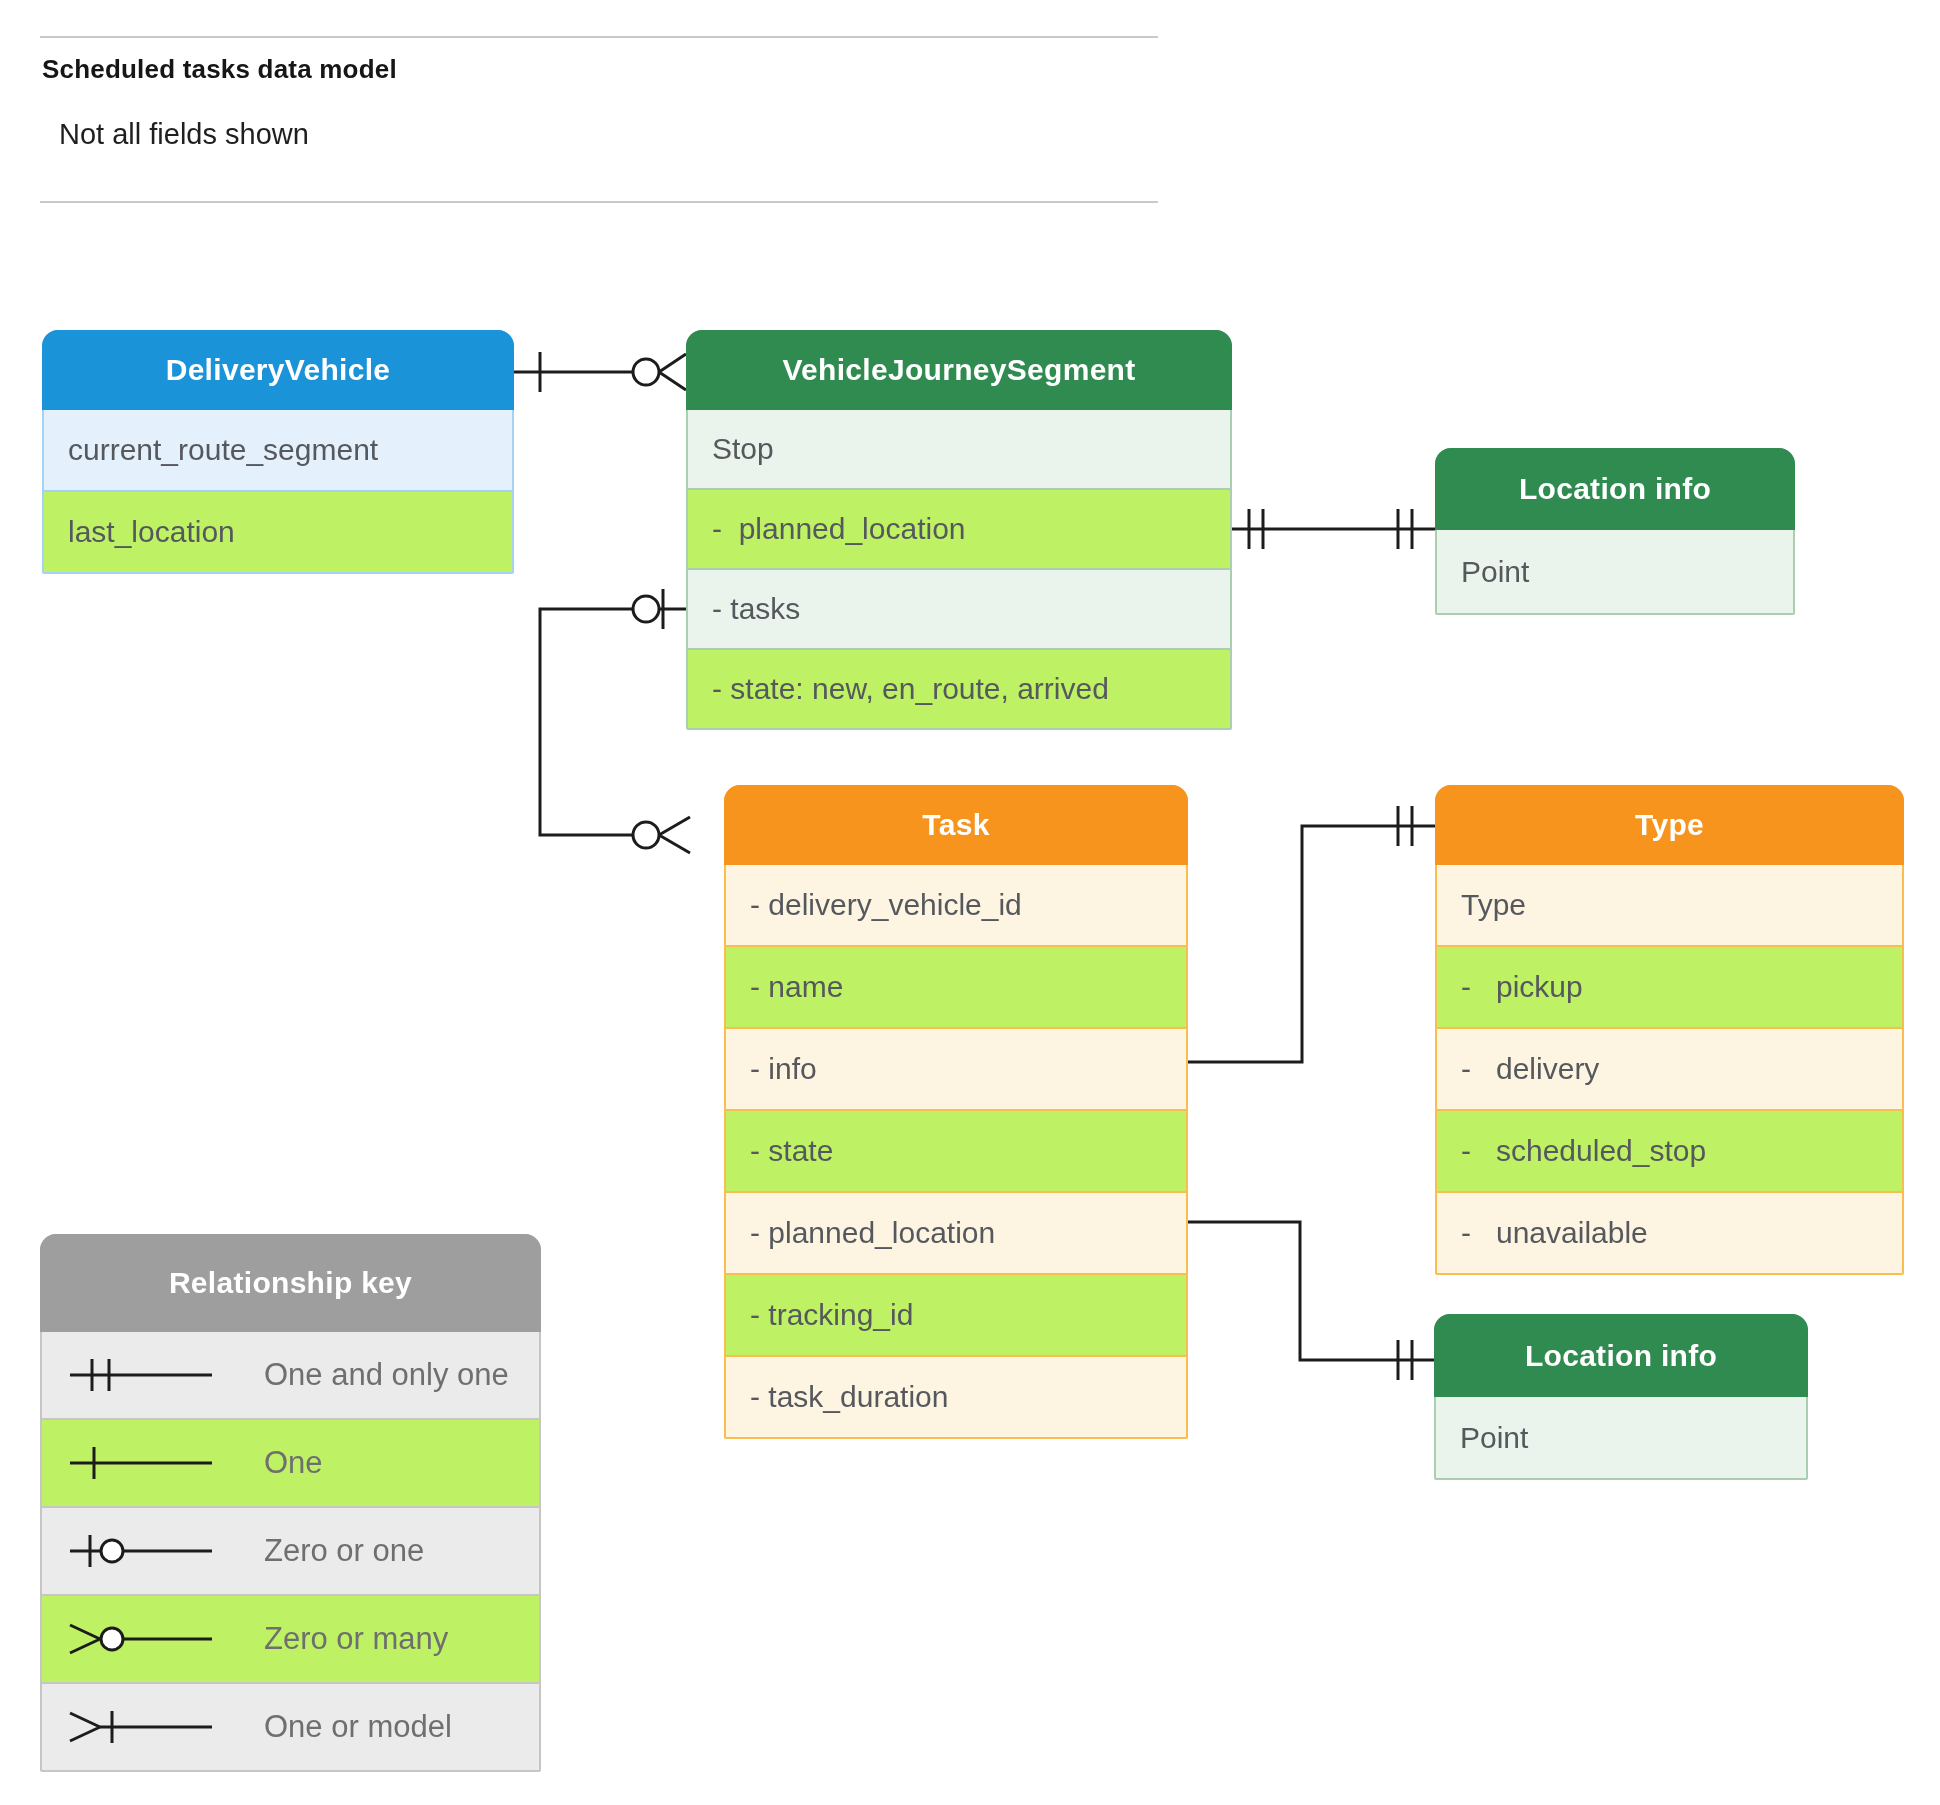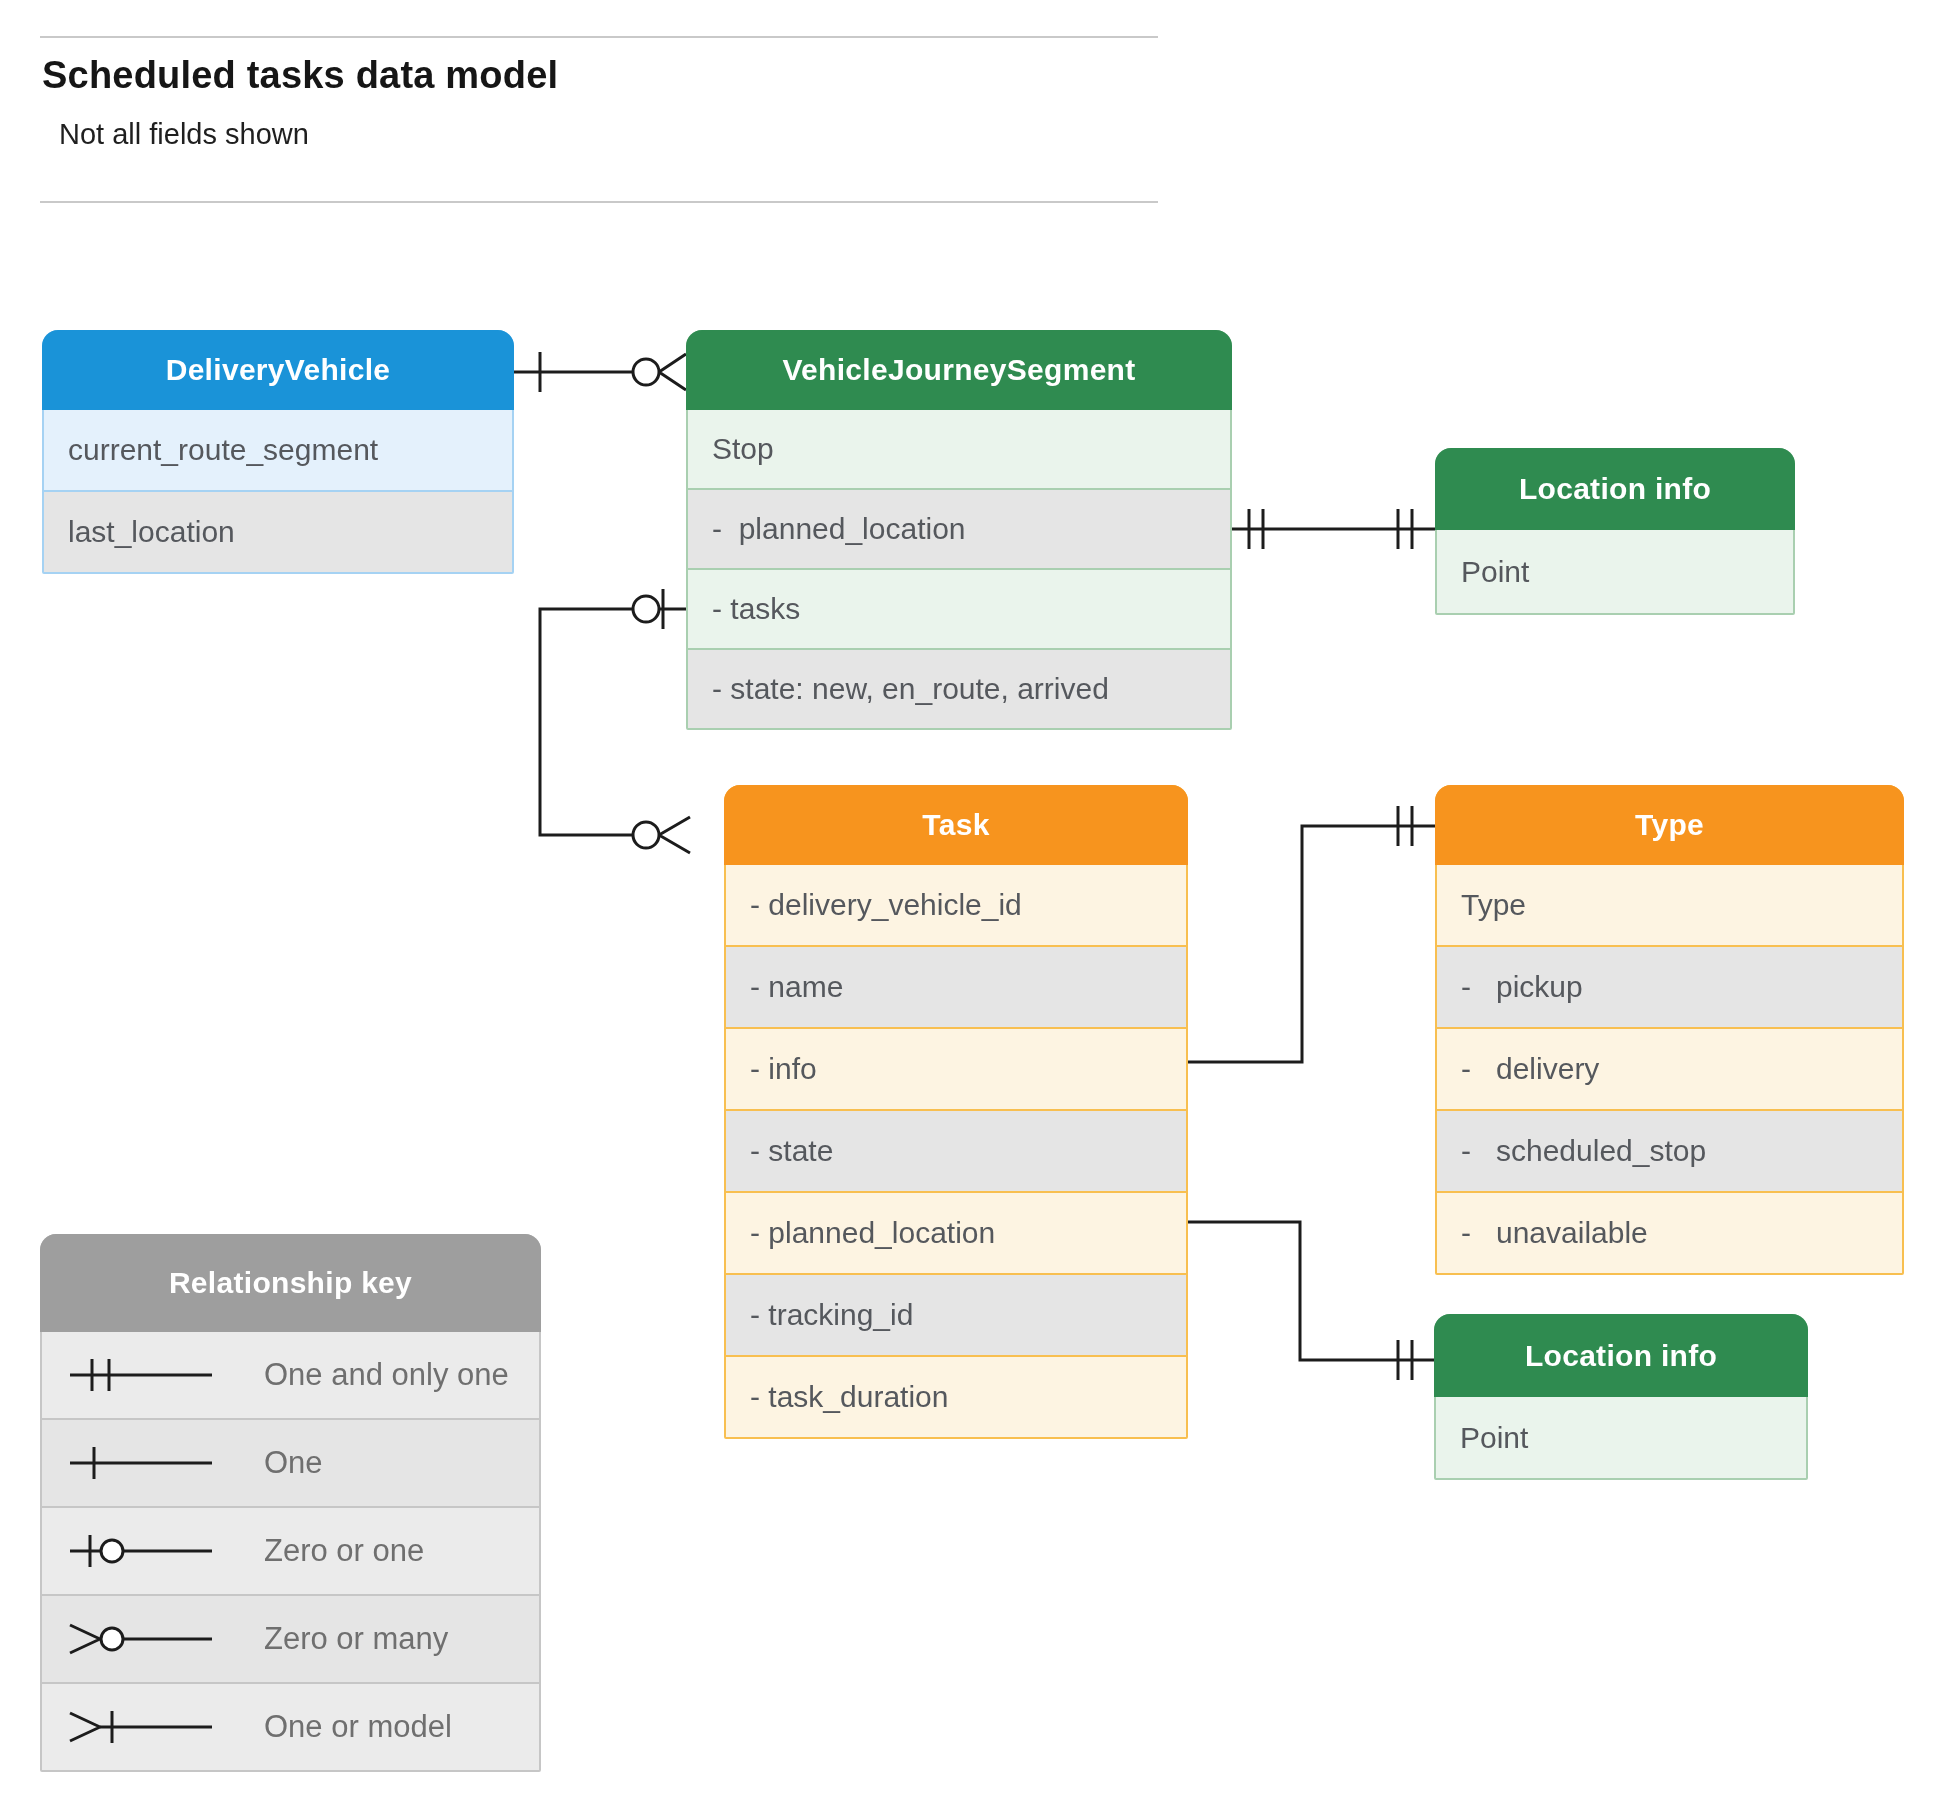--- a/index.html
+++ b/index.html
@@ -1,30 +1,30 @@
 <!DOCTYPE html>
 <html><head>
 <meta charset="utf-8">
 <style>
   html,body{margin:0;padding:0;background:#ffffff;}
   body{width:1940px;height:1805px;position:relative;overflow:hidden;
        font-family:"Liberation Sans", sans-serif;}
   .rule{position:absolute;height:2px;background:#c9c9c9;left:40px;width:1118px;}
   #rule-top{top:36px;}
   #rule-bottom{top:201px;}
-  #title{position:absolute;left:42px;top:54px;font-size:38px;font-weight:bold;color:#161616;letter-spacing:.2px;}
+  #title{position:absolute;left:42px;top:54px;font-size:26px;font-weight:bold;color:#161616;letter-spacing:.2px;}
   #subtitle{position:absolute;left:59px;top:118px;font-size:29px;color:#1f1f1f;}
 
   .entity{position:absolute;border:2px solid var(--bd);background:#fff;
           border-radius:16px 16px 2px 2px;}
   .entity-header{margin:-2px -2px 0 -2px;height:var(--hh);border-radius:16px 16px 0 0;
           background:var(--head);display:flex;align-items:center;justify-content:center;
           color:#ffffff;font-weight:bold;font-size:30px;letter-spacing:.3px;}
   .rows .row{height:var(--rh);display:flex;align-items:center;padding-left:24px;
-          font-size:30px;color:#55585d;background:#e5e5e5;white-space:pre;}
+          font-size:30px;color:#55585d;background:#bef264;white-space:pre;}
   .rows .row + .row{border-top:2px solid var(--bd);}
   .rows .row:nth-child(odd){background:var(--tint);}
 
   .blue  {--head:#1a93d8;--tint:#e4f1fc;--bd:#a5d2f3;}
   .green {--head:#2f8b50;--tint:#eaf4ec;--bd:#a9cfb0;}
   .orange{--head:#f7941e;--tint:#fdf4e2;--bd:#f8bf50;}
   .gray  {--head:#9e9e9e;--tint:#ebebeb;--bd:#c6c6c6;}
 
   #delivery-vehicle        {left:42px;  top:330px; width:468px;--hh:80px;--rh:80px;}
   #vehicle-journey-segment {left:686px; top:330px; width:542px;--hh:80px;--rh:78px;}

